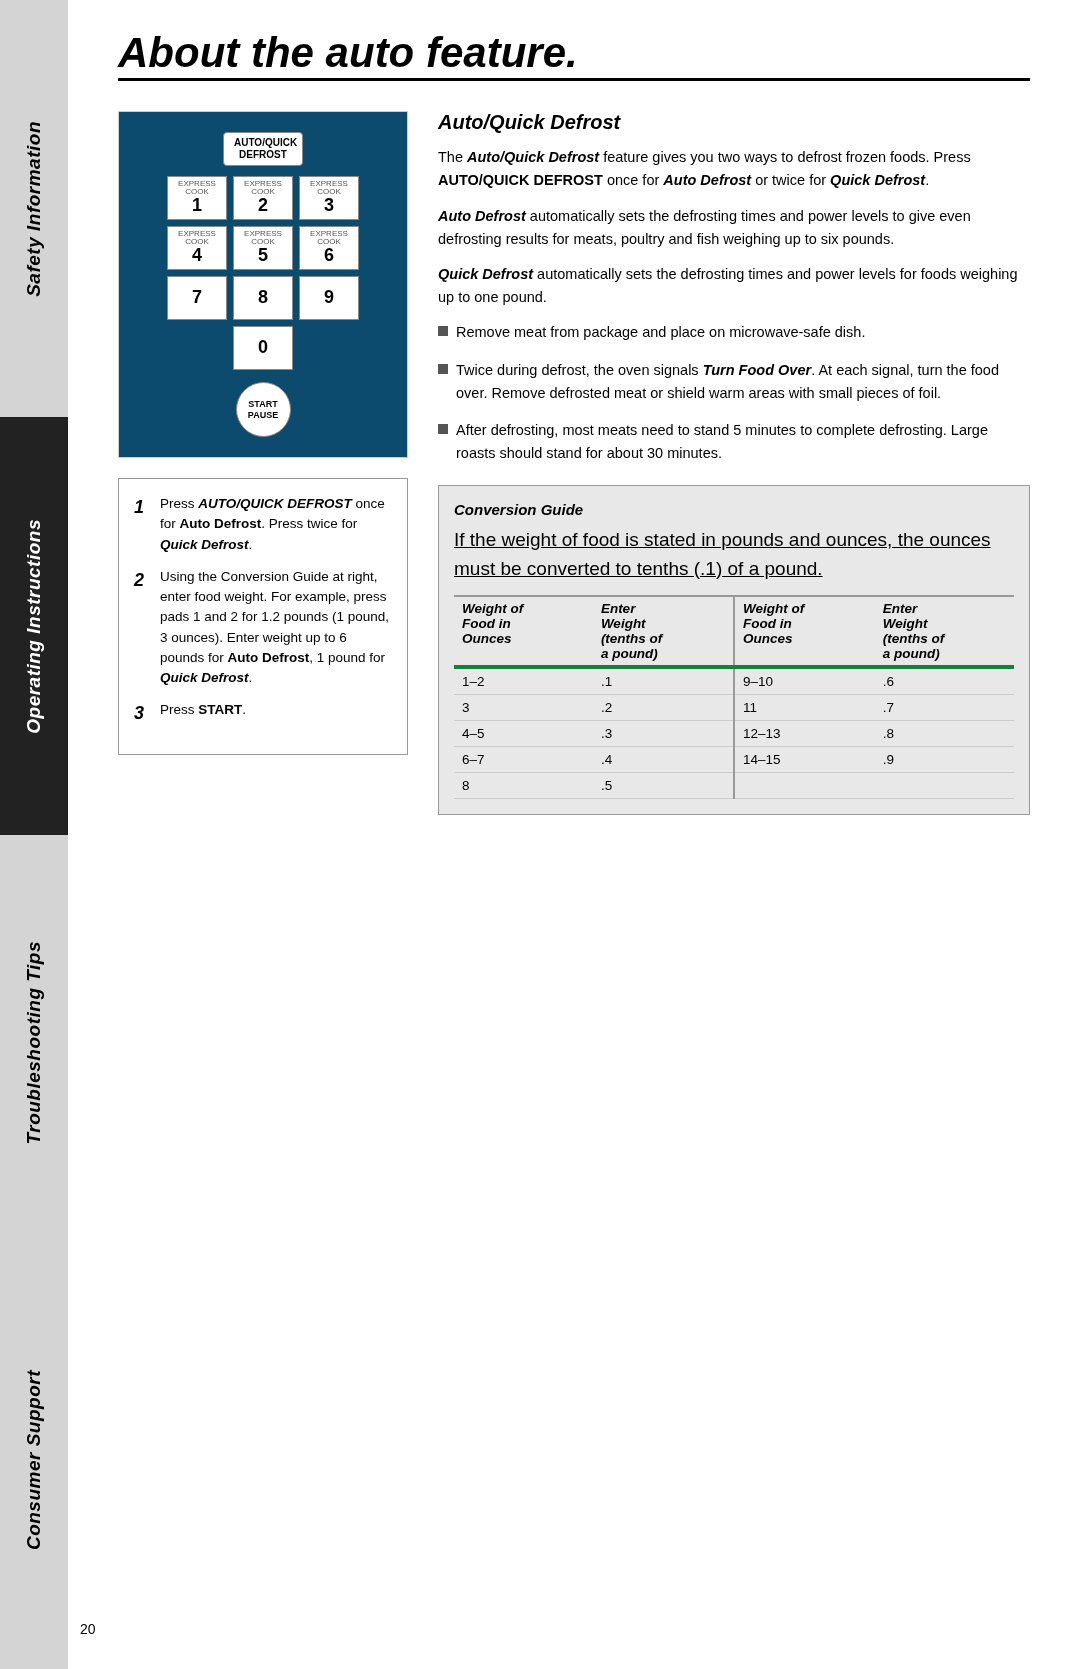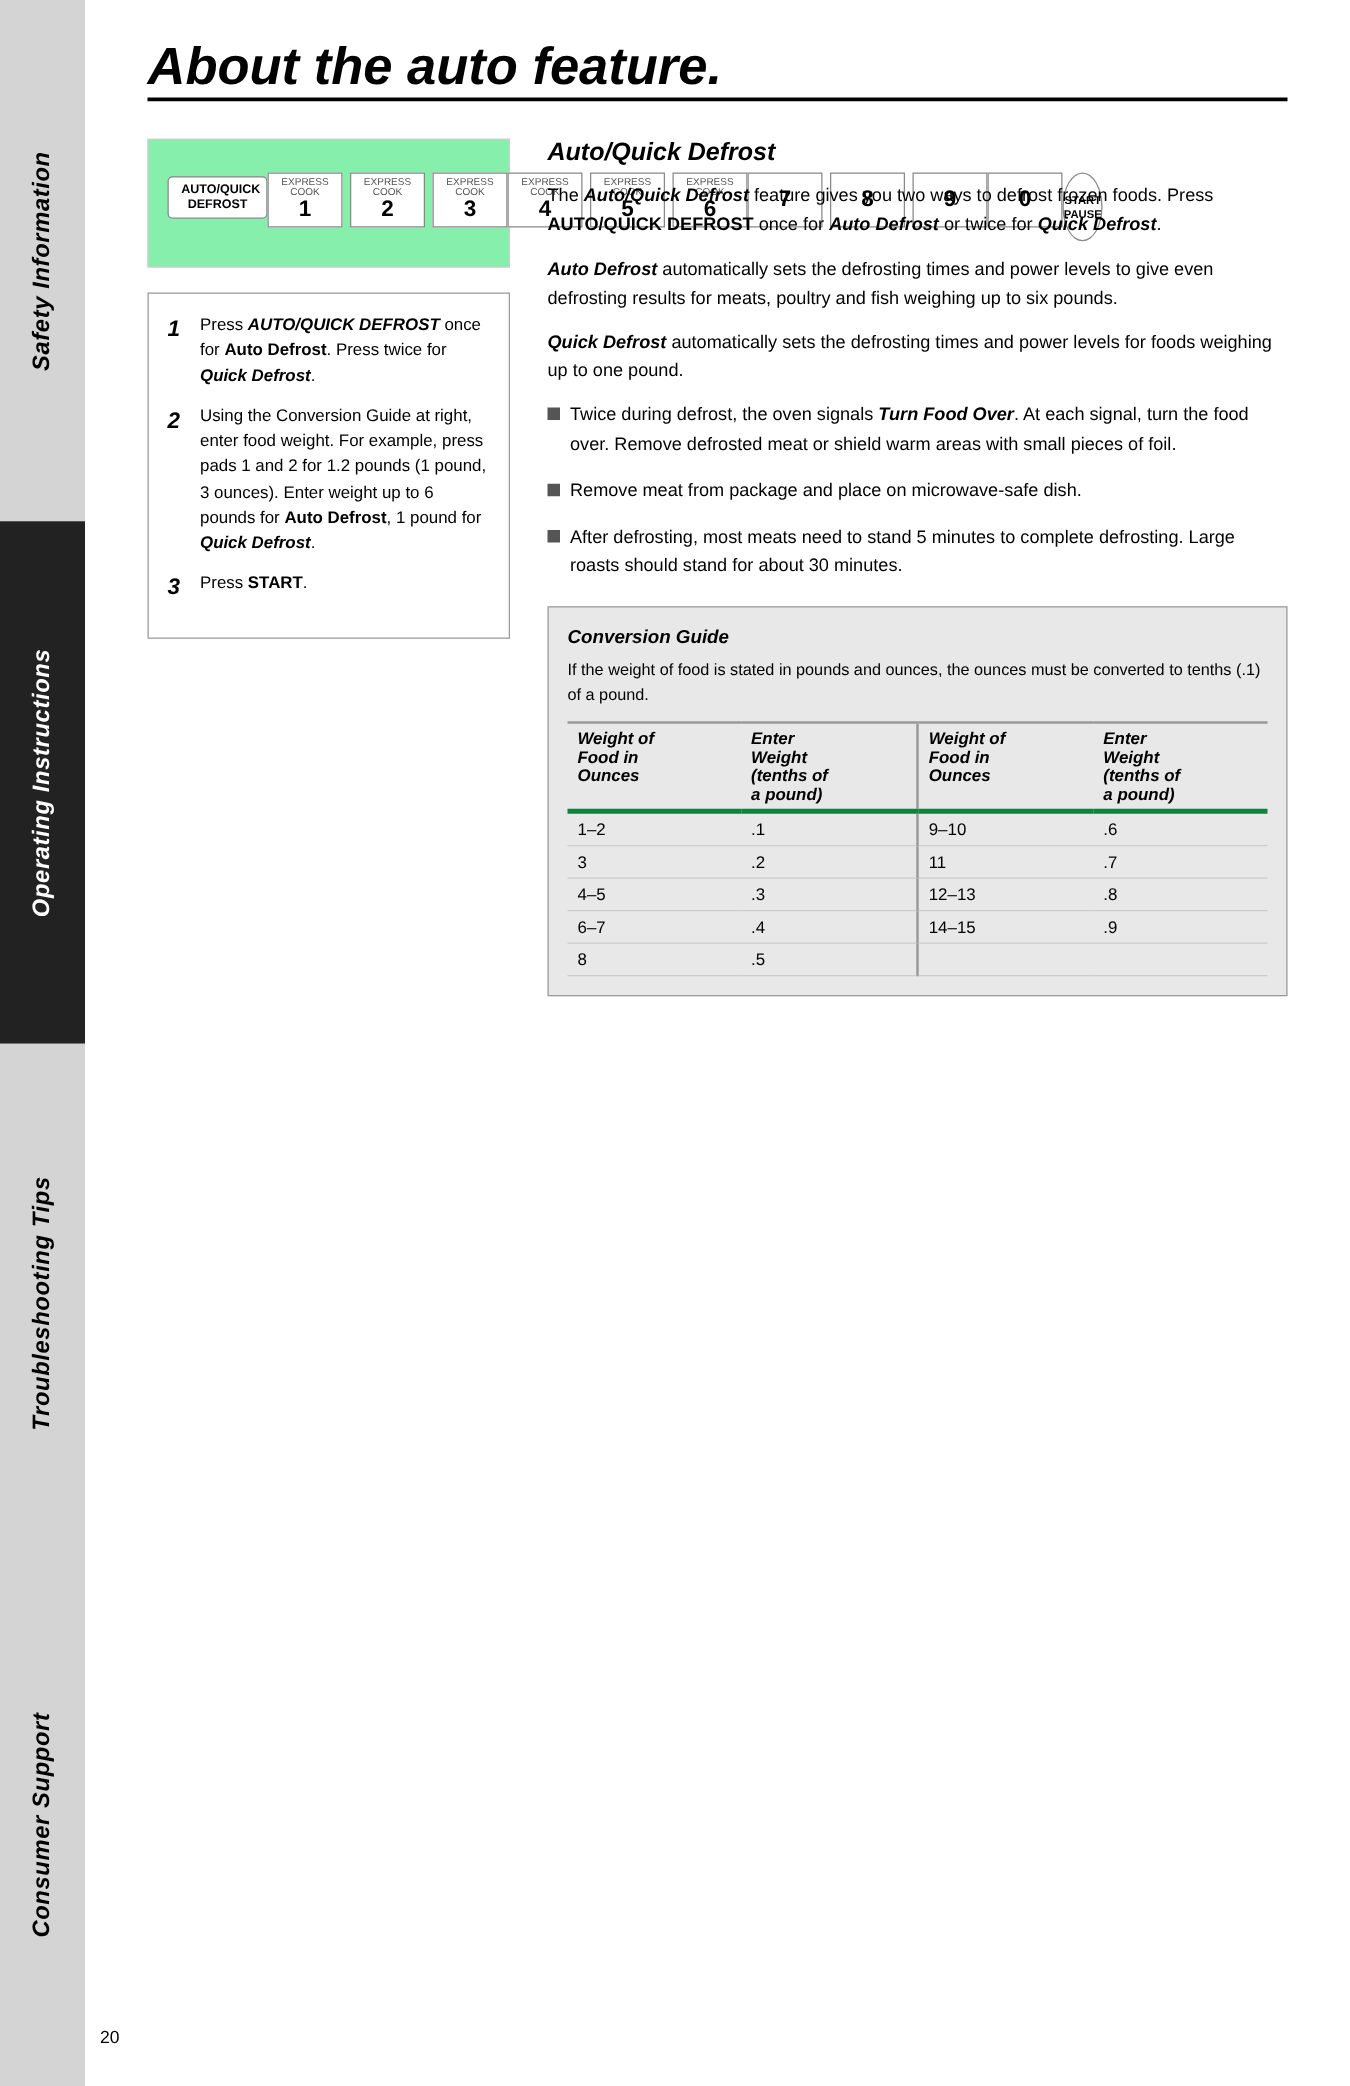--- a/index.html
+++ b/index.html
@@ -92,26 +92,26 @@
       width: 290px;
       flex-shrink: 0;
     }
 
     .right-col {
       flex: 1;
     }
 
     
     .keypad-container {
-      background: #86efac;
+      background: #0c4a6e;
       padding: 20px 15px;
       border: 1px solid #ccc;
       margin-bottom: 20px;
       display: flex;
-      flex-direction: row;
+      flex-direction: column;
       align-items: center;
     }
 
     .keypad-top-btn {
       background: #fff;
       border: 1px solid #888;
       border-radius: 4px;
       padding: 4px 10px;
       font-size: 10px;
       font-weight: bold;
@@ -235,23 +235,24 @@
     }
 
     .conversion-title {
       font-size: 15px;
       font-weight: bold;
       font-style: italic;
       margin-bottom: 8px;
     }
 
     .conversion-text {
-      font-size: 13px;
+      font-size: 19px;
       line-height: 1.5;
       margin-bottom: 12px;
+      text-decoration: underline;
     }
 
     .conversion-table {
       width: 100%;
       border-collapse: collapse;
       font-size: 13.5px;
     }
 
     .conversion-table th {
       font-weight: bold;
@@ -400,26 +401,26 @@
       <p class="section-text">
         <b><i>Auto Defrost</i></b> automatically sets the defrosting times and power levels to give even defrosting results for meats, poultry and fish weighing up to six pounds.
       </p>
 
       <p class="section-text">
         <b><i>Quick Defrost</i></b> automatically sets the defrosting times and power levels for foods weighing up to one pound.
       </p>
 
       <div class="bullet-item">
         <div class="bullet-square"></div>
-        <div>Twice during defrost, the oven signals <b><i>Turn Food Over</i></b>. At each signal, turn the food over. Remove defrosted meat or shield warm areas with small pieces of foil.</div>
+        <div>Remove meat from package and place on microwave-safe dish.</div>
       </div>
 
       <div class="bullet-item">
         <div class="bullet-square"></div>
-        <div>Remove meat from package and place on microwave-safe dish.</div>
+        <div>Twice during defrost, the oven signals <b><i>Turn Food Over</i></b>. At each signal, turn the food over. Remove defrosted meat or shield warm areas with small pieces of foil.</div>
       </div>
 
       <div class="bullet-item">
         <div class="bullet-square"></div>
         <div>After defrosting, most meats need to stand 5 minutes to complete defrosting. Large roasts should stand for about 30 minutes.</div>
       </div>
 
       <div class="conversion-box">
         <div class="conversion-title">Conversion Guide</div>
         <p class="conversion-text">

